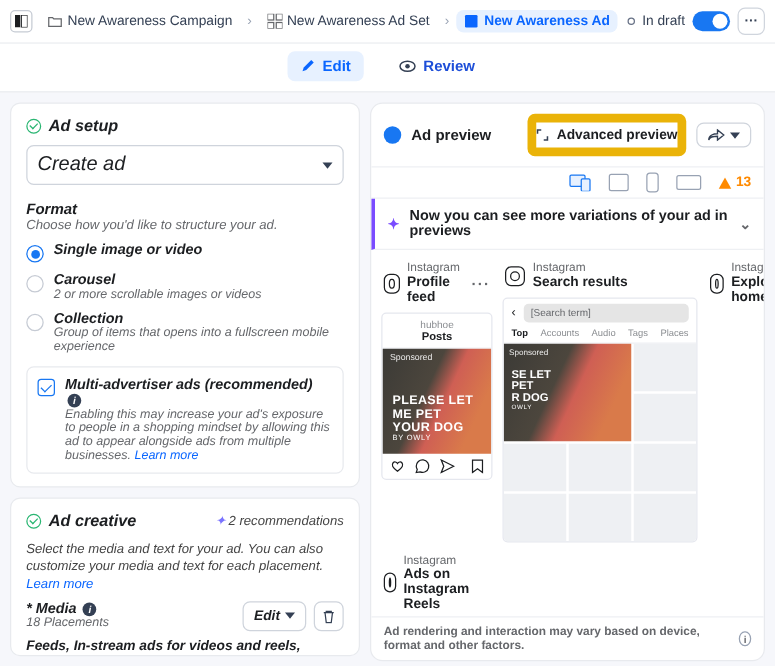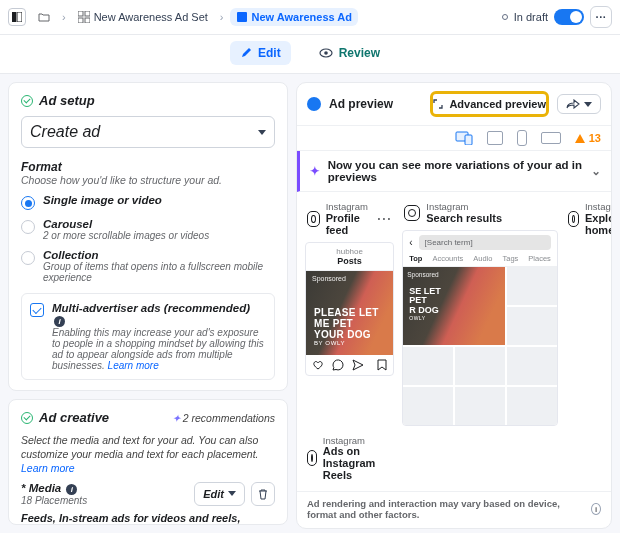--- a/index.html
+++ b/index.html
@@ -18,21 +18,21 @@
   .status { display:flex; align-items:center; gap:6px; margin-left:auto; font-size:11px; color:#344054; }
   .status-dot { width:6px; height:6px; border-radius:50%; border:1.5px solid #667085; }
   .toggle { width:30px; height:16px; background:#1877f2; border-radius:10px; position:relative; }
   .toggle::after { content:""; position:absolute; right:2px; top:2px; width:12px; height:12px; background:#fff; border-radius:50%; }
   .more { width:22px; height:22px; border:1px solid #d0d5dd; border-radius:6px; display:flex; align-items:center; justify-content:center; font-weight:700; color:#344054; }
 
   
   .subtabs { display:flex; align-items:center; justify-content:center; gap:18px; padding:6px 0 8px; background:#fff; border-bottom:1px solid #e8eaee; }
   .subtab { display:flex; align-items:center; gap:6px; padding:5px 10px; border-radius:6px; font-size:12px; font-weight:600; }
   .subtab.edit { color:#0a66ff; background:#e7f1ff; }
-  .subtab.review { color:#0f766e; }
+  .subtab.review { color:#1d4ed8; }
 
   
   .body { flex:1; display:flex; overflow:hidden; }
   .left { width: 296px; padding: 8px; overflow:hidden; display:flex; flex-direction:column; gap:8px; }
   .right { flex:1; padding:8px 8px 4px 0; overflow:hidden; display:flex; flex-direction:column; }
 
   .card { background:#fff; border:1px solid #e8eaee; border-radius:8px; padding:10px 12px;font-style:italic; }
   .card-h { display:flex; align-items:center; gap:6px; margin-bottom:8px; }
   .card-h .title { font-size:13px; font-weight:700; }
   .check-ico { width:12px; height:12px; border:1.5px solid #2bb673; border-radius:50%; position:relative; }
@@ -67,21 +67,21 @@
   .placements-sub { font-size:10px; color:#65676b; }
   .placement-row { display:flex; align-items:center; gap:8px; margin-top:6px; }
   .pl-title { font-size:11px; font-weight:700; line-height:1.2; }
   .exp { margin-left:auto; color:#65676b; }
 
   
   .preview-card { background:#fff; border:1px solid #e8eaee; border-radius:10px; flex:1; display:flex; flex-direction:column; overflow:hidden; }
   .preview-top { display:flex; align-items:center; gap:8px; padding:8px 10px; border-bottom:1px solid #eef0f3; }
   .blue-dot { width:14px; height:14px; background:#1877f2; border-radius:50%; }
   .preview-title { font-size:12px; font-weight:700; }
-  .advbtn { margin-left:auto; border:3px solid #eab308; border-radius:6px; padding:4px 0; display:flex; align-items:center; gap:6px; font-size:11px; font-weight:600; }
+  .advbtn { margin-left:auto; border:7px solid #eab308; border-radius:6px; padding:4px 0; display:flex; align-items:center; gap:6px; font-size:11px; font-weight:600; }
   .sharebtn { border:1px solid #cfd4dc; border-radius:6px; padding:4px 8px; display:flex; align-items:center; gap:4px; }
   .sharebtn svg { display:block; }
 
   .device-row { display:flex; align-items:center; gap:14px; justify-content:flex-end; padding:4px 10px; border-bottom:1px solid #eef0f3; }
   .device-ico { width:16px; height:14px; border:1.5px solid #98a2b3; border-radius:2px; }
   .device-ico.mobile { width:10px; height:16px; border-radius:3px; }
   .count-warn { display:flex; align-items:center; gap:4px; color:#ff8a00; font-size:11px; font-weight:700; }
   .tri { width:0; height:0; border-left:5px solid transparent; border-right:5px solid transparent; border-bottom:9px solid #ff8a00; }
 
   .banner { display:flex; align-items:center; gap:8px; padding:8px 10px; border-left:3px solid #7a4cff; border-bottom:1px solid #eef0f3; font-size:11.5px; font-weight:700; }
@@ -130,20 +130,21 @@
     <div class="squareicon">
       <svg width="10" height="10" viewBox="0 0 10 10">
           <rect x="0" y="0" width="4" height="10" fill="#1c1e21"></rect>
           <rect x="5" y="0" width="5" height="10" fill="none" stroke="#1c1e21" stroke-width="1"></rect>
         </svg>
     </div>
     <div class="crumb">
       <svg width="12" height="12" viewBox="0 0 12 12">
           <path d="M1 3h3l1 1h6v6H1z" fill="none" stroke="#65676b" stroke-width="1"></path>
         </svg>
+      <span class="crumb-text">New Awareness Campaign</span>
     </div>
     <span class="chev">›</span>
     <div class="crumb">
       <svg width="12" height="12" viewBox="0 0 12 12">
           <rect x="0" y="0" width="5" height="5" stroke="#65676b" fill="none"></rect>
           <rect x="7" y="0" width="5" height="5" stroke="#65676b" fill="none"></rect>
           <rect x="0" y="7" width="5" height="5" stroke="#65676b" fill="none"></rect>
           <rect x="7" y="7" width="5" height="5" stroke="#65676b" fill="none"></rect>
         </svg>
       <span class="crumb-text">New Awareness Ad Set</span>

